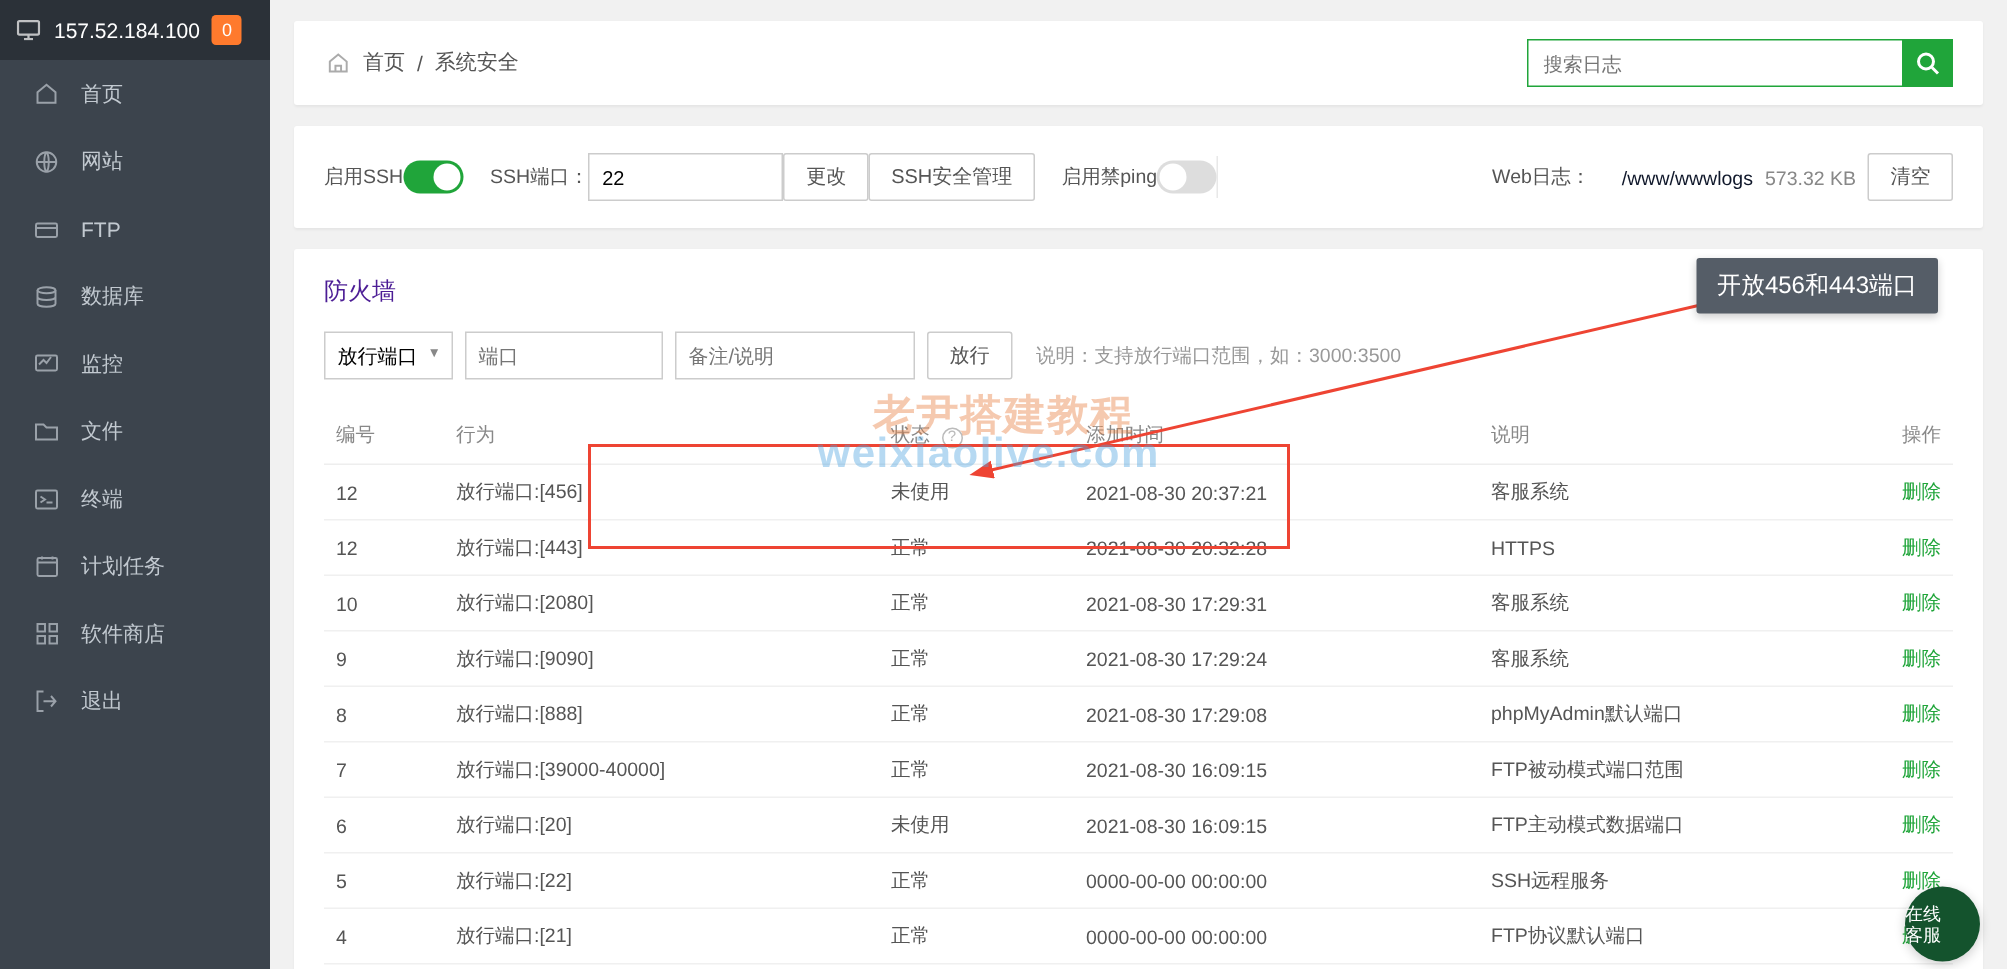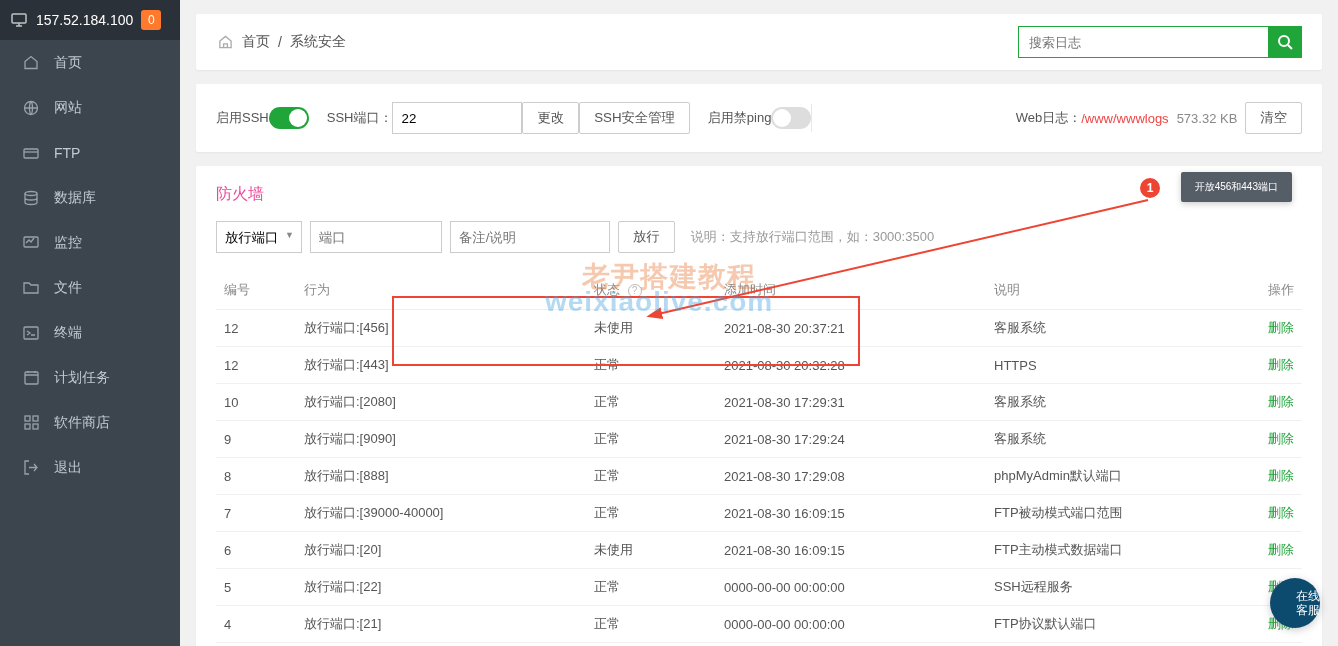--- a/index.html
+++ b/index.html
@@ -26,49 +26,49 @@
 .settings-bar .lbl { color: #555; }
 .toggle { width: 40px; height: 22px; border-radius: 11px; position: relative; cursor: pointer; }
 .toggle.on { background: #20a53a; }
 .toggle.off { background: #ddd; }
 .toggle .knob { position: absolute; width: 18px; height: 18px; background: #fff; border-radius: 50%; top: 2px; }
 .toggle.on .knob { right: 2px; }
 .toggle.off .knob { left: 2px; }
 .port-input { width: 130px; height: 32px; border: 1px solid #ccc; padding: 0 8px; outline: none; }
 .btn { height: 32px; padding: 0 14px; background: #fff; border: 1px solid #ccc; cursor: pointer; color: #555; border-radius: 2px; }
 .divider-v { width: 1px; height: 28px; background: #e8e8e8; }
-.weblog-path { color: #ef4444; }
+.weblog-path { color: #0f172a; margin-left: 21px; }
 .weblog-size { color: #888; margin: 0 8px; }
 
 .firewall-section { padding: 18px 20px 0 20px; }
-.firewall-title { font-size: 16px; color: #ec4899; margin-bottom: 16px; }
+.firewall-title { font-size: 16px; color: #4c1d95; margin-bottom: 16px; }
 .firewall-controls { display: flex; align-items: center; gap: 8px; margin-bottom: 18px; }
 .sel { height: 32px; border: 1px solid #ccc; padding: 0 22px 0 8px; background: #fff; outline: none; appearance: none; -webkit-appearance: none; position: relative; }
 .sel-wrap { position: relative; display: inline-block; }
 .sel-wrap::after { content: "▼"; position: absolute; right: 8px; top: 9px; font-size: 9px; color: #888; pointer-events: none; }
 .inp { height: 32px; border: 1px solid #ccc; padding: 0 8px; outline: none; }
 .hint { color: #999; font-size: 13px; margin-left: 8px; }
 
 .table { width: 100%; border-collapse: collapse; }
 .table th { text-align: left; font-weight: normal; color: #888; padding: 10px 8px; border-bottom: 1px solid #eee; font-size: 13px; }
 .table td { padding: 9px 8px; border-bottom: 1px solid #f0f0f0; font-size: 13px; color: #555; }
 .table th:last-child, .table td:last-child { text-align: right; }
 .status-col { position: relative; }
 .del-link { color: #20a53a; cursor: pointer; }
 .q-icon { display: inline-flex; width: 14px; height: 14px; border: 1px solid #bbb; border-radius: 50%; align-items: center; justify-content: center; font-size: 10px; color: #bbb; margin-left: 4px; }
 
-.annotation-box { position: absolute; right: 46px; top: 172px; background: #555d67; color: #fff; padding: 8px 14px; font-size: 10px; border-radius: 2px; box-shadow: 0 2px 6px rgba(0,0,0,0.2); }
+.annotation-box { position: absolute; right: 46px; top: 172px; background: #555d67; color: #fff; padding: 8px 14px; font-size: 16px; border-radius: 2px; box-shadow: 0 2px 6px rgba(0,0,0,0.2); }
 .annotation-num { position: absolute; right: 178px; top: 178px; width: 20px; height: 20px; border-radius: 50%; background: #e43; color: #fff; display: flex; align-items: center; justify-content: center; font-size: 12px; font-weight: bold; }
 .highlight-box { position: absolute; border: 2px solid #e43; pointer-events: none; }
 
 .watermark { position: absolute; color: #4aa3e0; font-size: 28px; font-weight: bold; opacity: 0.4; pointer-events: none; font-family: Arial; letter-spacing: 1px; }
 .wm1 { left: 582px; top: 258px; color: #e87b3a; }
 .wm2 { left: 545px; top: 286px; }
 
-.fab { position: absolute; right: 18px; bottom: 18px; width: 50px; height: 50px; border-radius: 50%; background: #0c4a6e; color: #fff; display: flex; align-items: center; justify-content: flex-end; font-size: 12px; line-height: 1.2; text-align: center; box-shadow: 0 2px 8px rgba(0,0,0,0.2); cursor: pointer; }
+.fab { position: absolute; right: 18px; bottom: 5px; width: 50px; height: 50px; border-radius: 50%; background: #14532d; color: #fff; display: flex; align-items: center; justify-content: flex-start; font-size: 12px; line-height: 1.2; text-align: center; box-shadow: 0 2px 8px rgba(0,0,0,0.2); cursor: pointer; }
 .arrow-svg { position: absolute; pointer-events: none; }
 .flex-sp { flex: 1; }
 svg { display: block; }
 </style>
 </head>
 <body>
 
 <div class="sidebar">
   <div class="sidebar-top">
     <span class="s-icon">

